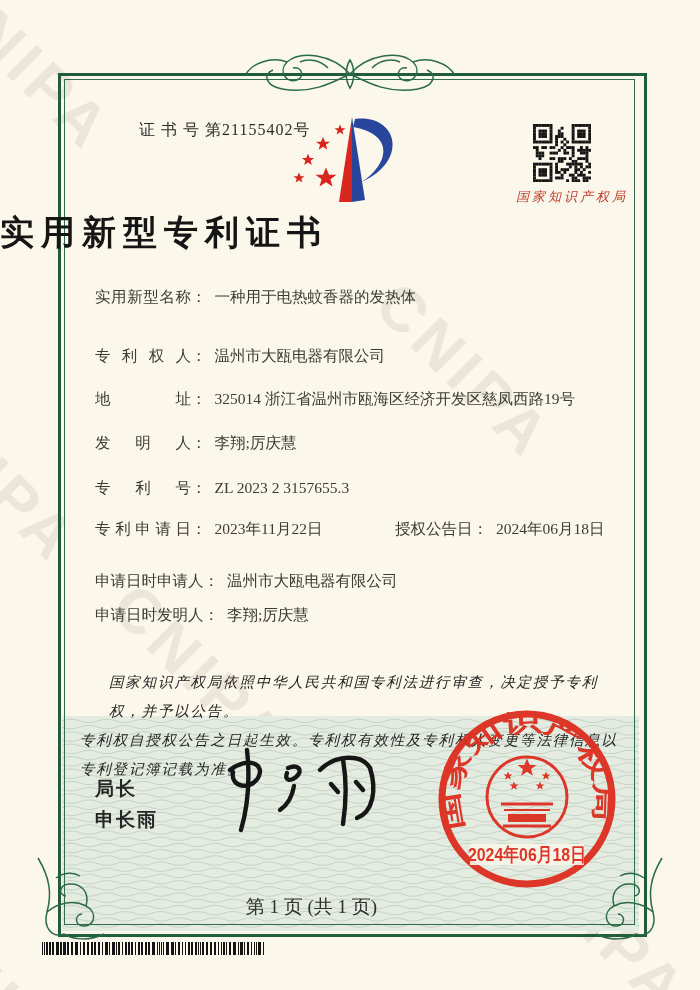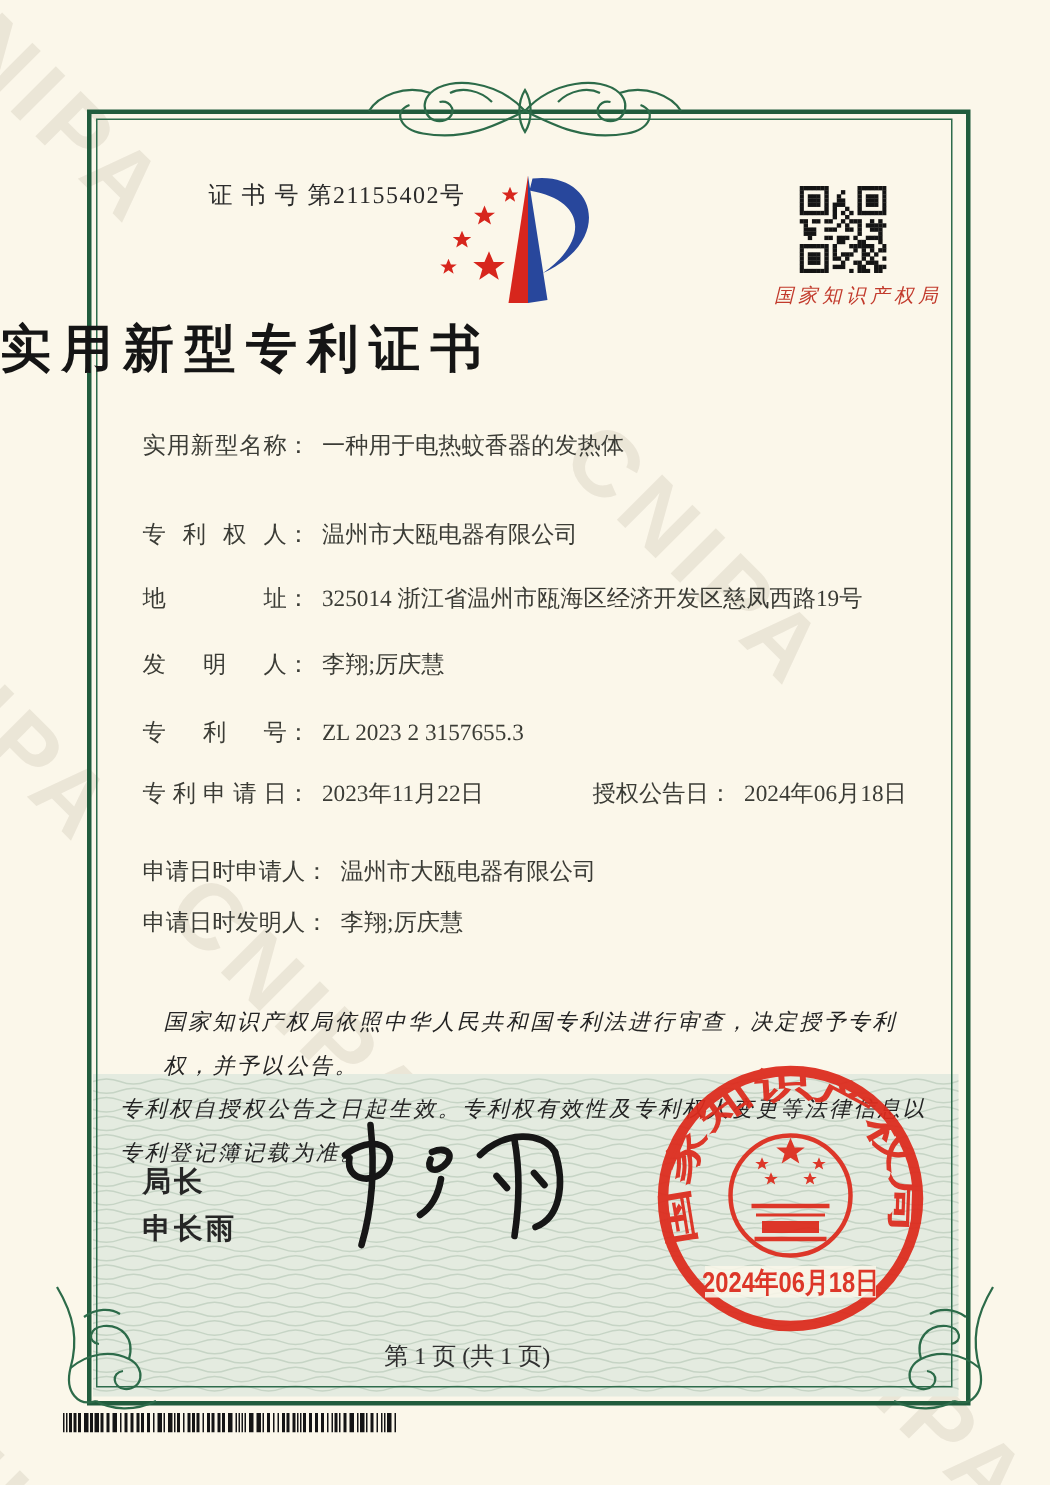--- a/index.html
+++ b/index.html
@@ -38,21 +38,21 @@
   .notice{left:80px;top:668px;width:542px;font-size:14.5px;line-height:29px;
           color:#242424;letter-spacing:1.8px;font-style:italic;}
   .notice .ind{padding-left:2em;}
   
   .signer{left:95px;top:773px;font-family:"Liberation Sans","DejaVu Sans",sans-serif;
           font-size:19px;font-weight:600;color:#262626;line-height:31px;letter-spacing:2px;}
   .autograph{left:196px;top:740px;}
   
   .seal{left:432px;top:704px;}
   
-  .pgno{left:0;top:894px;width:623px;text-align:center;font-size:16px;color:#2f2f2f;}
+  .pgno{left:0;top:894px;width:623px;text-align:center;font-size:19px;color:#2f2f2f;}
   .barcode{left:42px;top:942px;}
   .green-orn path{stroke:#2c6b49;fill:none;stroke-width:1.5px;}
 </style>
 </head>
 <body>
 
 <span class="wm" style="left:-28px;top:-40px;">CNIPA</span>
 <span class="wm" style="left:412px;top:268px;">CNIPA</span>
 <span class="wm" style="left:-62px;top:372px;">CNIPA</span>
 <span class="wm" style="left:148px;top:570px;">CNIPA</span>

